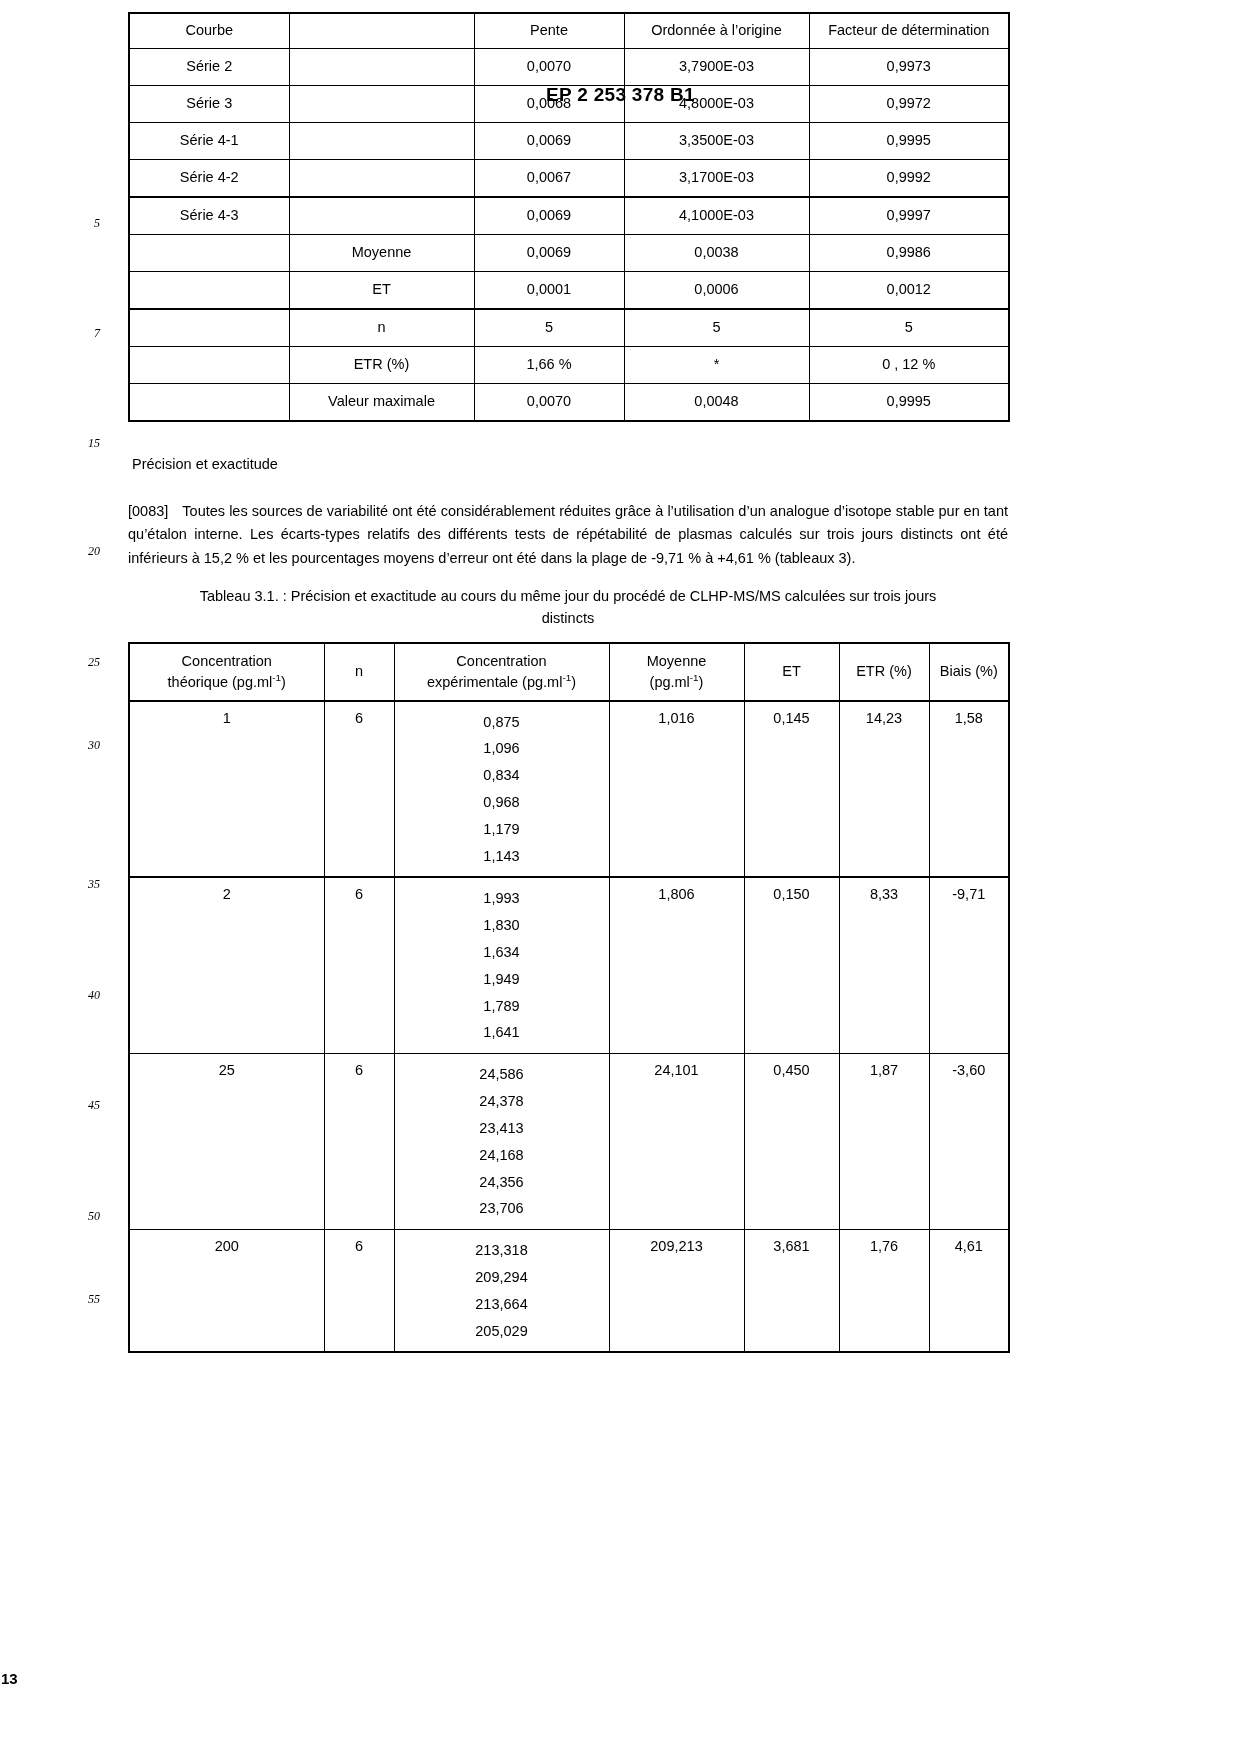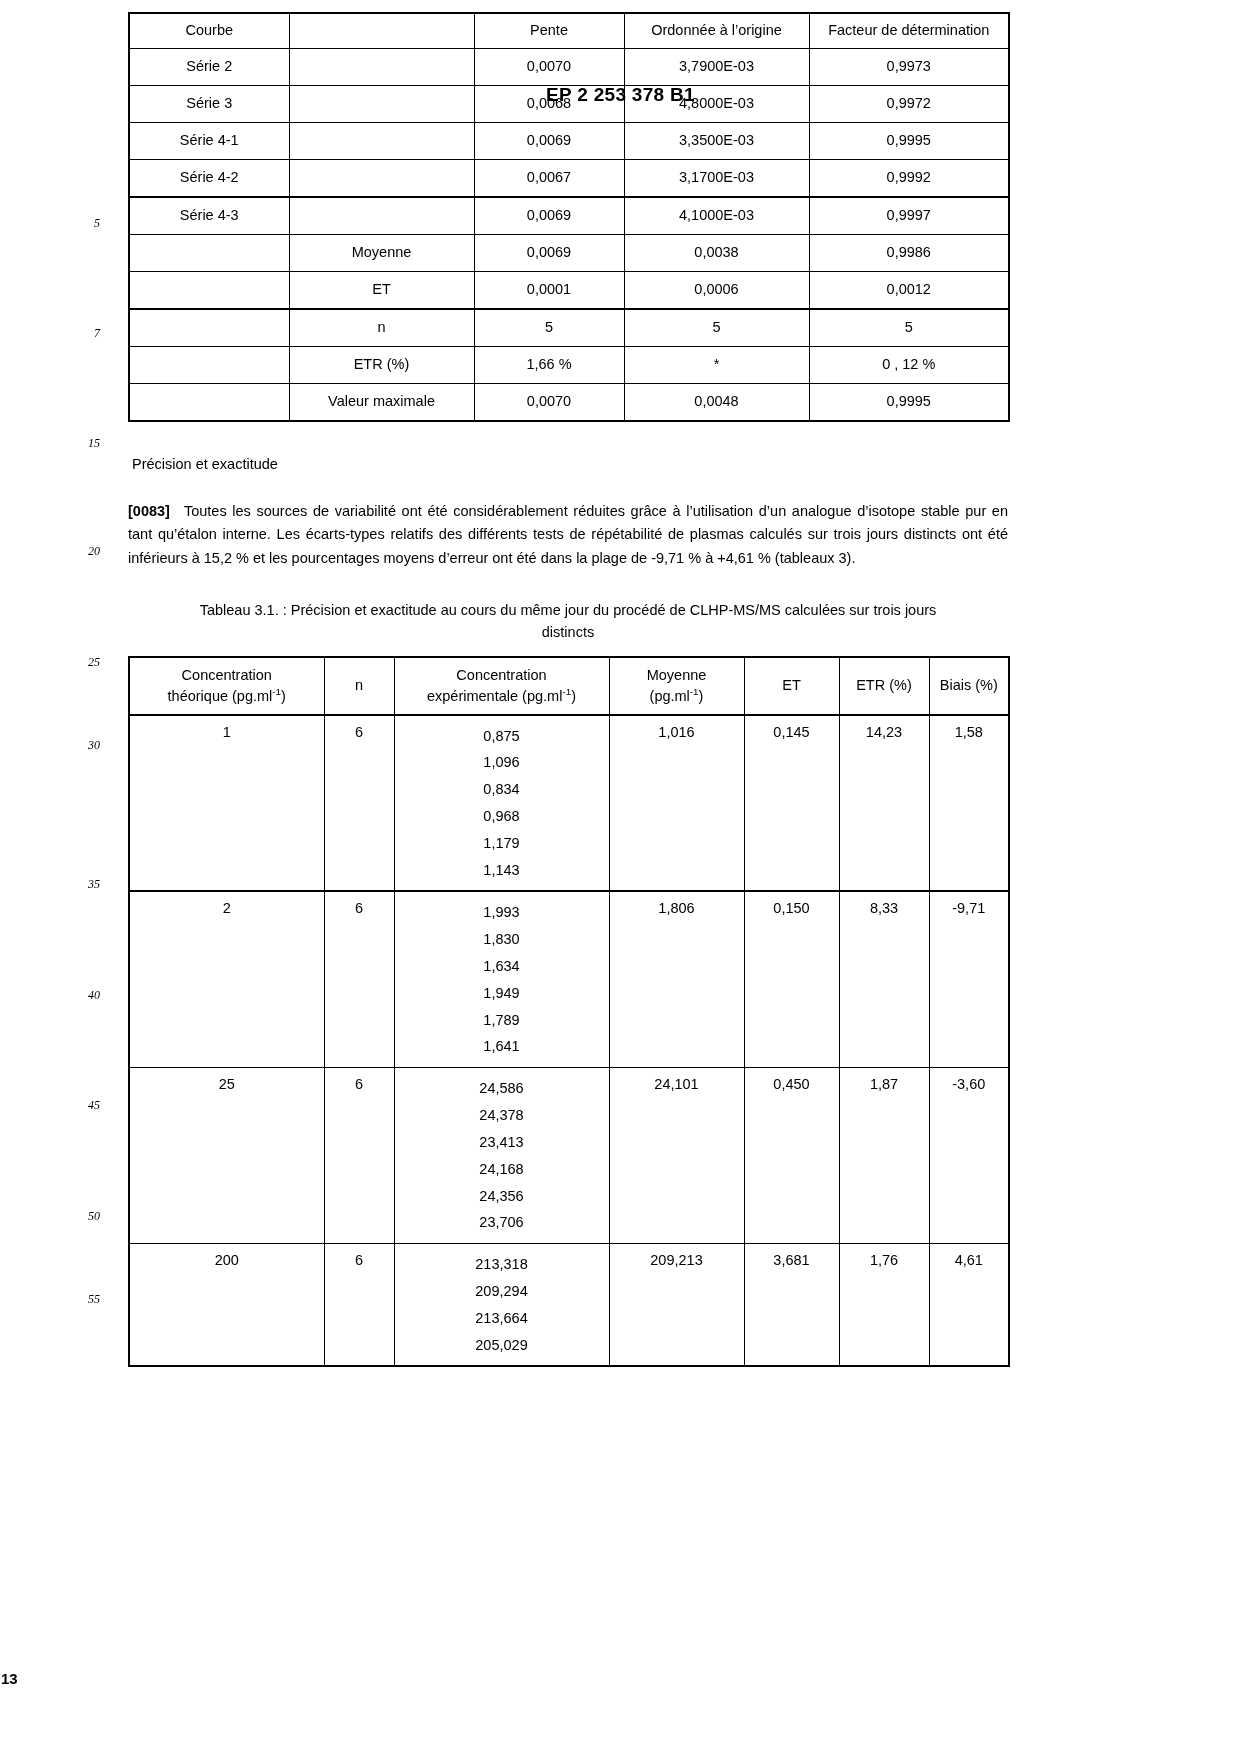--- a/index.html
+++ b/index.html
@@ -98,21 +98,21 @@
     font-size: 14.5px;
     margin: 0;
   }
   .para {
     font-size: 14.5px;
     line-height: 1.62;
     text-align: justify;
     margin: 0;
   }
   .para .pnum {
-    font-weight: bold;
+    font-weight: normal;
     margin-right: 14px;
   }
 
   
   .t31 { font-size: 14px; }
   .t31 td, .t31 th {
     padding: 6px 4px;
   }
   .t31 .hdr { line-height: 1.45; }
   .t31 .stacklist {
@@ -245,21 +245,21 @@
         </tr>
       </tbody>
     </table>
 
     <p class="section-head" style="margin-top:34px;margin-left:4px">Précision et exactitude</p>
 
     <p class="para" style="margin-top:28px">
       <span class="pnum">[0083]</span><span>Toutes les sources de variabilité ont été considérablement réduites grâce à l’utilisation d’un analogue d’isotope stable pur en tant qu’étalon interne. Les écarts-types relatifs des différents tests de répétabilité de plasmas calculés sur trois jours distincts ont été inférieurs à 15,2 % et les pourcentages moyens d’erreur ont été dans la plage de -9,71 % à +4,61 % (tableaux 3).</span>
     </p>
 
-    <div style="margin-top:30px">
+    <div style="margin-top:16px">
       <p class="table-caption">Tableau 3.1. : Précision et exactitude au cours du même jour du procédé de CLHP-MS/MS calculées sur trois jours</p>
       <p class="table-caption">distincts</p>
     </div>
 
     <table class="pat t31 thickout" style="margin-top:12px">
       <colgroup>
         <col style="width:195px">
           <col style="width:70px">
           <col style="width:215px">
         <col style="width:135px">

